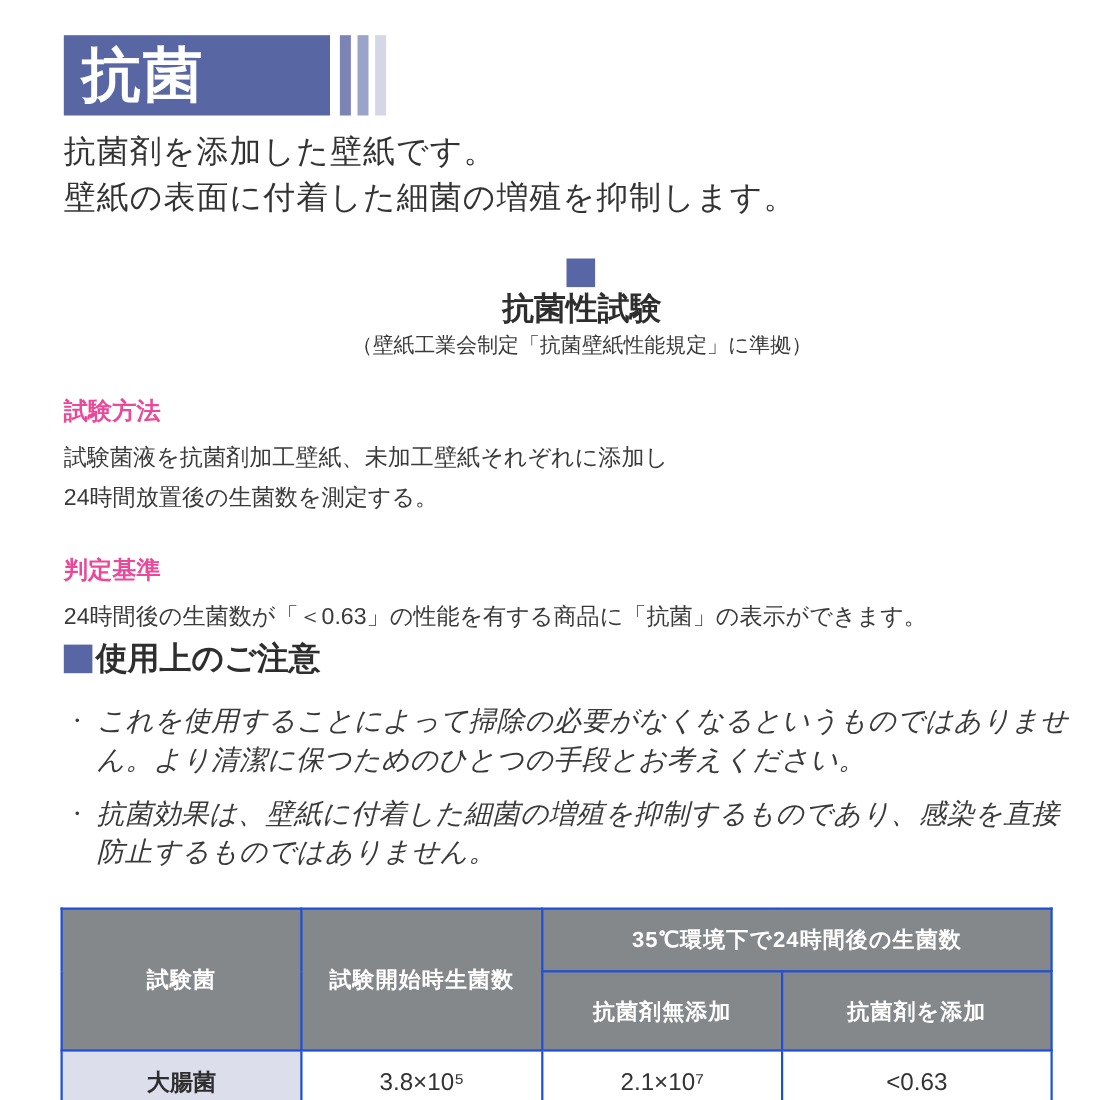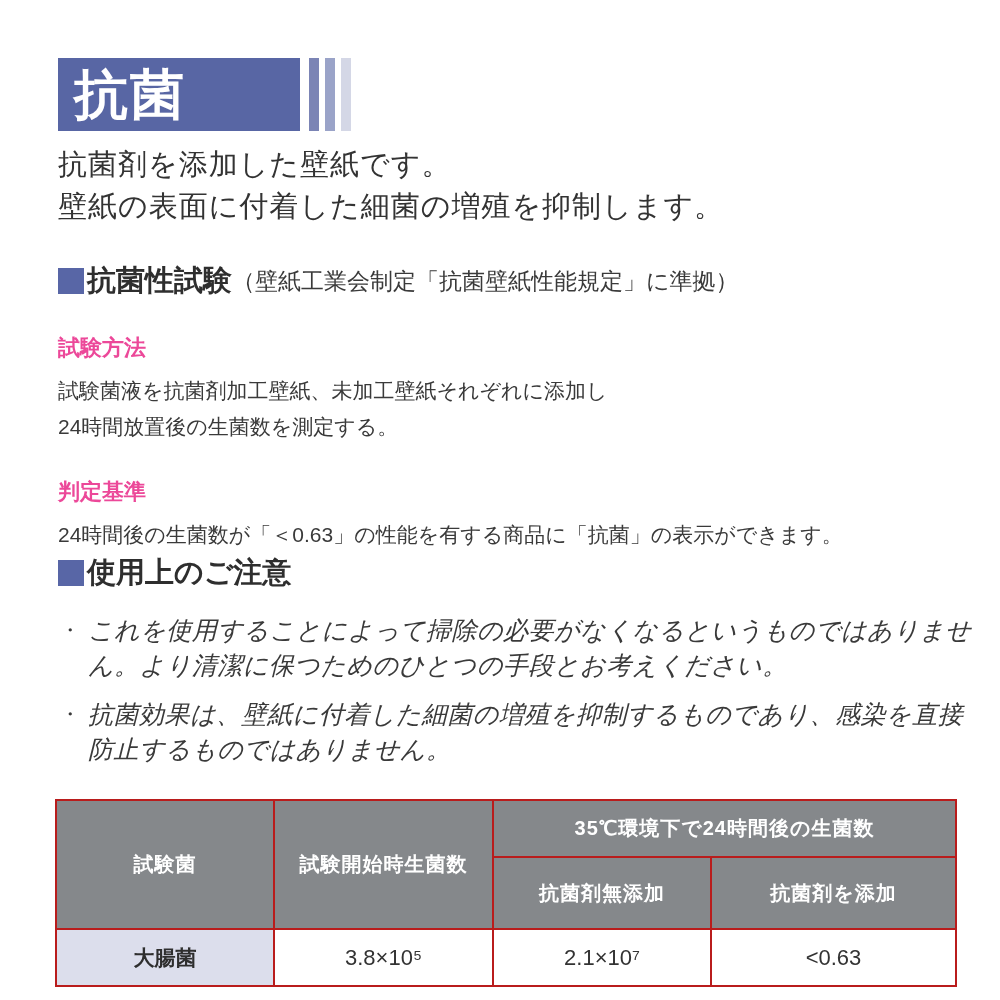--- a/index.html
+++ b/index.html
@@ -14,21 +14,21 @@
     width: 1000px;
     height: 1000px;
     background: #ffffff;
     overflow: hidden;
   }
 
   
   .banner-row {
     display: flex;
     align-items: stretch;
-    margin: 58px 0 0 58px;
+    margin: 32px 0 0 58px;
     height: 73px;
   }
   .banner {
     width: 242px;
     background: #5866a4;
     color: #ffffff;
     font-size: 54px;
     font-weight: bold;
     line-height: 73px;
     padding-left: 16px;
@@ -58,22 +58,22 @@
   }
   .section-heading .sq {
     display: inline-block;
     width: 26px;
     height: 26px;
     background: #5866a6;
     margin-right: 3px;
     flex: 0 0 auto;
   }
   .heading-main { font-weight: bold; }
-  .heading-paren { font-weight: normal; font-size: 23px; color: #3a3a3a; }
-  .sh-test  { margin-top: 34px; }
+  .heading-paren { font-weight: normal; font-size: 19px; color: #3a3a3a; }
+  .sh-test  { margin-top: 34px; flex-direction: column; }
   .sh-notes { }
 
   
   .sub-label {
     margin: 32px 0 0 58px;
     font-size: 22px;
     font-weight: bold;
     color: #ec4899;
   }
   .sub-body {
@@ -103,21 +103,21 @@
   .bullet-item .txt { flex: 1 1 auto; font-style: italic; }
 
   
   table.result {
     margin: 32px 0 0 55px;
     border-collapse: collapse;
     table-layout: fixed;
     width: 900px;
   }
   table.result th, table.result td {
-    border: 2px solid #b91c1c;
+    border: 2px solid #1d4ed8;
     text-align: center;
     vertical-align: middle;
   }
   th.hdr {
     background: #85888b;
     color: #ffffff;
     font-size: 20px;
     font-weight: bold;
     letter-spacing: 1px;
   }

